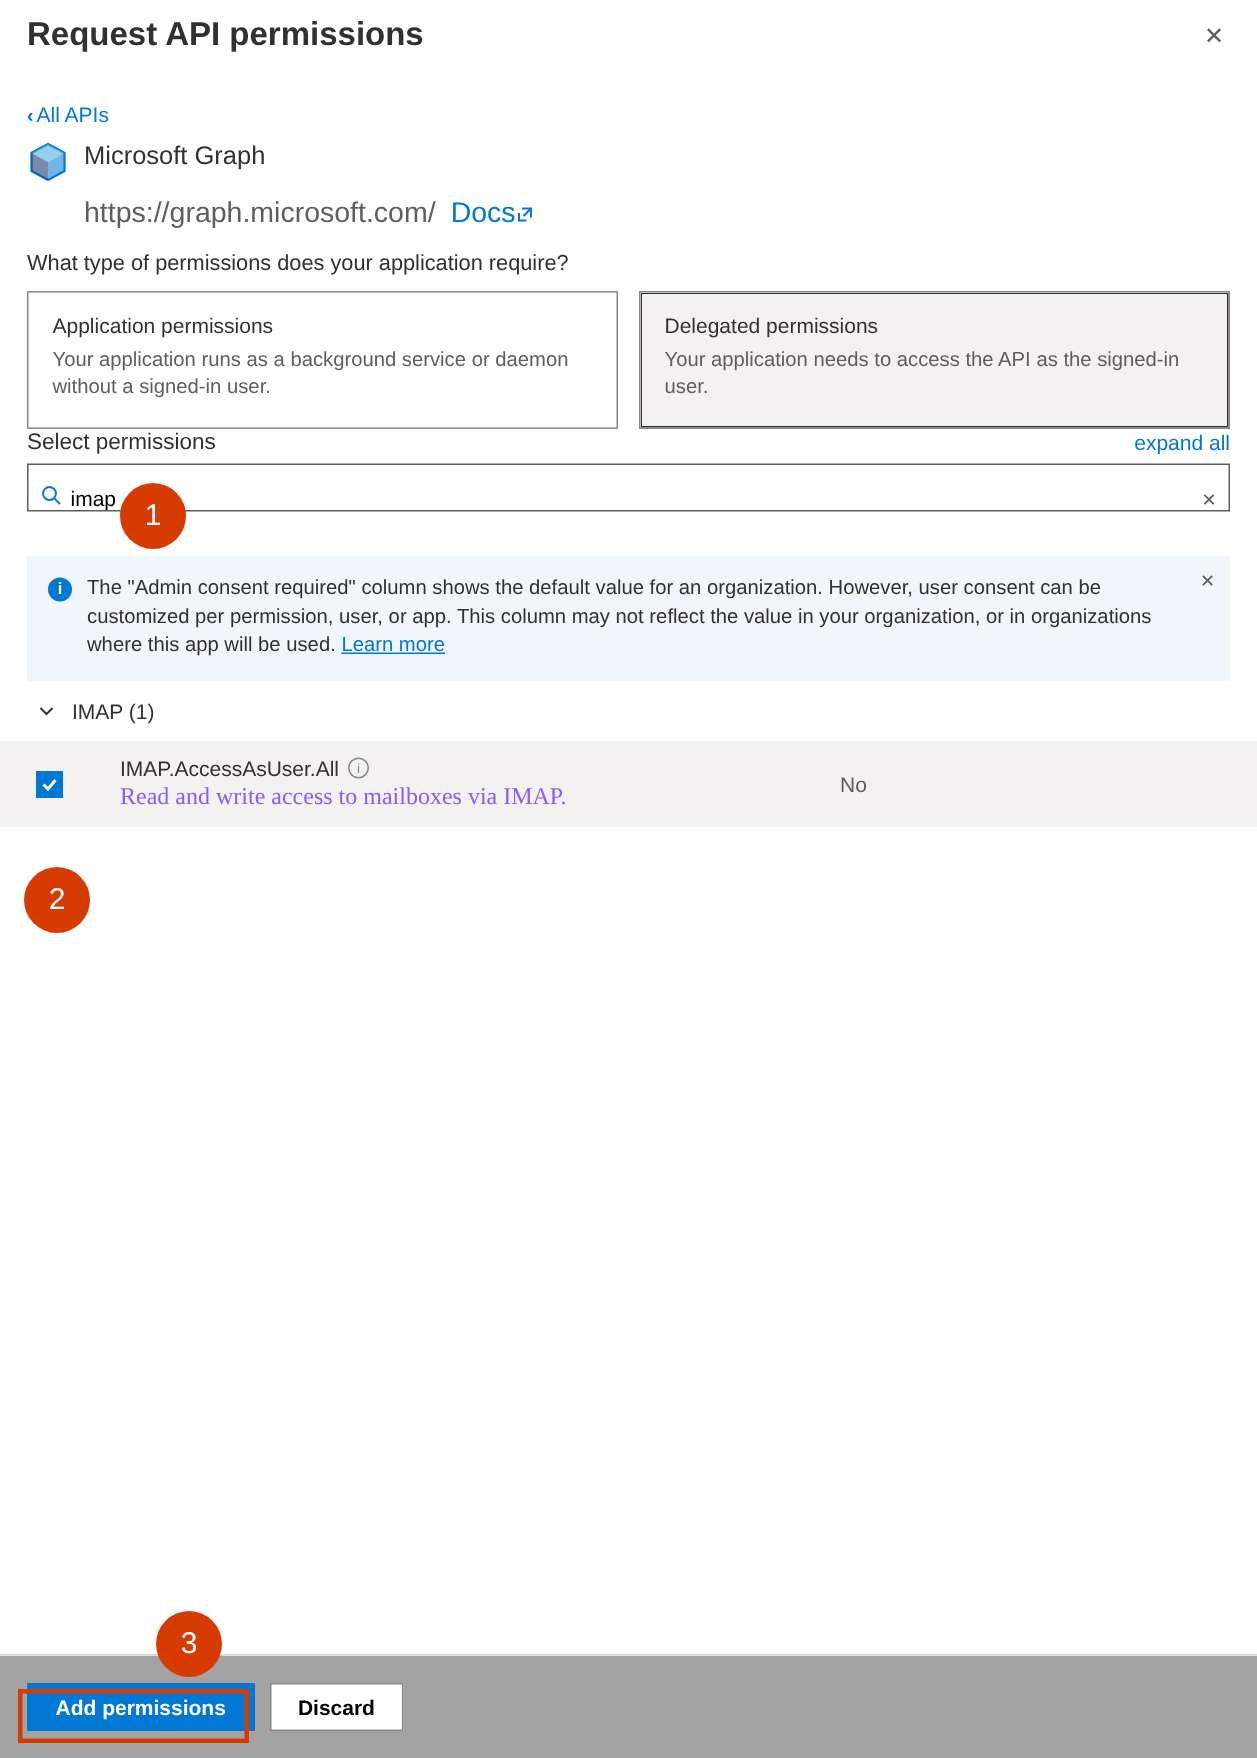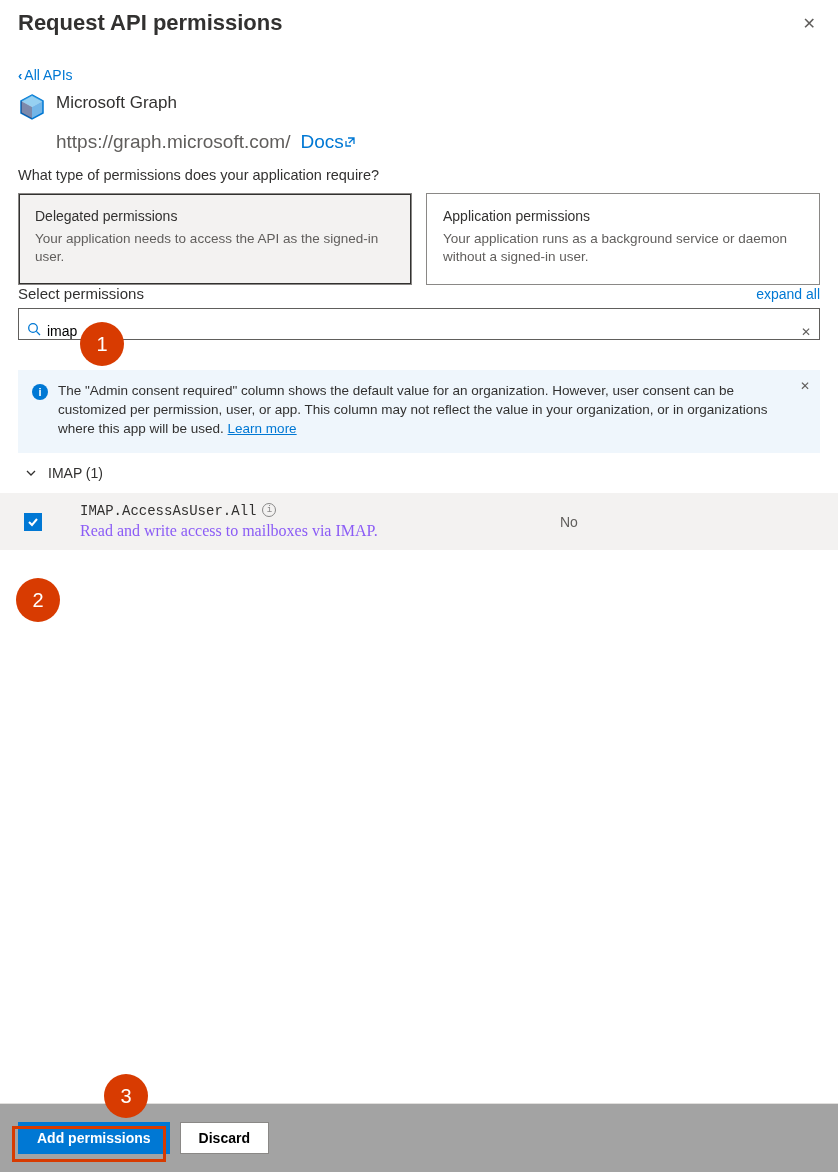--- a/index.html
+++ b/index.html
@@ -133,21 +133,21 @@
     padding-right:18px;
   }
   .checkbox {
     width:18px; height:18px;
     background:#0078d4; border:1px solid #0078d4;
     display:flex; align-items:center; justify-content:center;
     flex:none; margin-right:38px; cursor:pointer;
   }
   .checkbox svg { display:block; }
   .perm-info { flex:1; }
-  .perm-id-row { display:flex; gap:6px;font-family:Liberation Mono, monospace; }
+  .perm-id-row { display:flex; align-items:center; gap:6px; }
   .perm-help-ic {
     width:14px;height:14px;border:1px solid #888;border-radius:50%;
     display:inline-flex;align-items:center;justify-content:center;
     font-size:9px;color:#888;
   }
   .perm-desc { color:#8b5cf6; font-size:16px; margin-top:3px;font-family:Liberation Serif, serif;}
   .admin-cell { width:260px; color:#605e5c; }
 
   .footer {
     position:absolute; left:0; right:0; bottom:0;
@@ -214,27 +214,27 @@
             <path d="M4 2h6v6M10 2L5 7M2 5v5h5" fill="none" stroke="#0078d4" stroke-width="1.3"></path>
           </svg>
         </span>
       </div>
     </div>
   </div>
 
   <div class="question">What type of permissions does your application require?</div>
 
   <div class="perm-type-row">
+    <div class="perm-card">
+      <div class="perm-card-title">Application permissions</div>
+      <div class="perm-card-desc">Your application runs as a background service or daemon without a signed-in user.</div>
+    </div>
     <div class="perm-card selected">
       <div class="perm-card-title">Delegated permissions</div>
       <div class="perm-card-desc">Your application needs to access the API as the signed-in user.</div>
-    </div>
-    <div class="perm-card">
-      <div class="perm-card-title">Application permissions</div>
-      <div class="perm-card-desc">Your application runs as a background service or daemon without a signed-in user.</div>
     </div>
   </div>
 
   <div class="select-row">
     <div class="select-label">Select permissions</div>
     <div class="expand-all">expand all</div>
   </div>
 
   <div class="search-box">
     <span class="search-icon">

